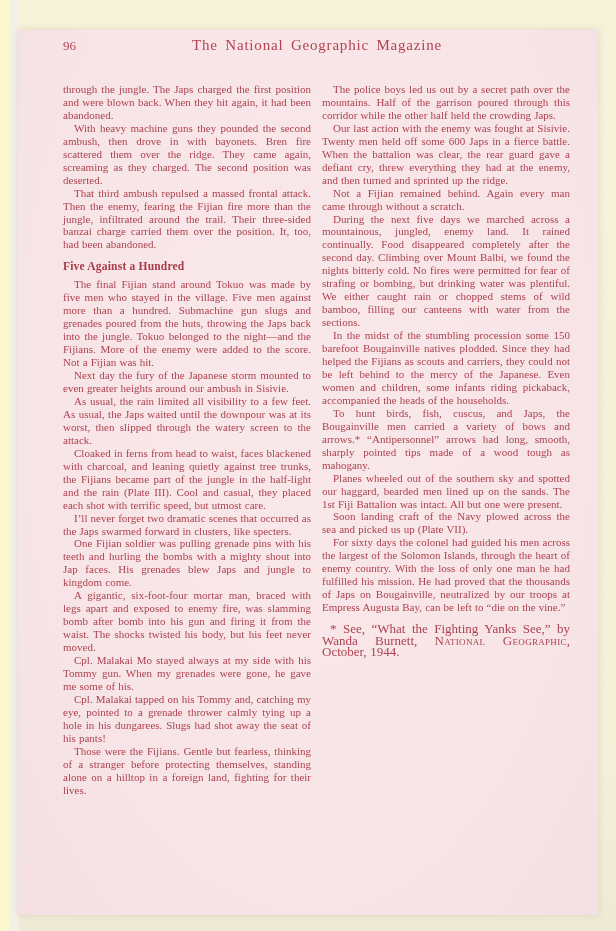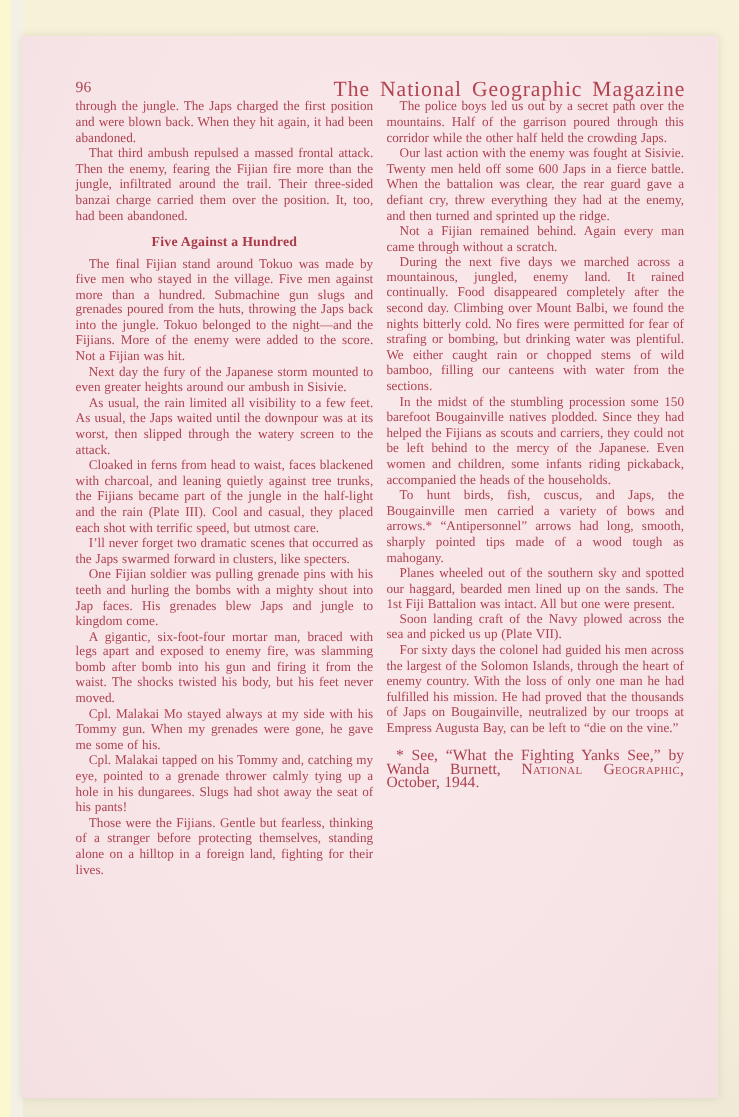--- a/index.html
+++ b/index.html
@@ -18,49 +18,49 @@
     position: absolute; left: 9px; top: 0; width: 10px; height: 100%;
     background: #f3f0e6;
   }
   .page {
     position: absolute; left: 18px; top: 30px; width: 580px; height: 885px;
     background: radial-gradient(ellipse at 50% 40%, #f9e8ea 0%, #f7e4e7 70%, #f4e0e3 100%);
     box-shadow: 0 0 7px rgba(120,110,80,0.18);
     color: #ad4250;
   }
   .header-row {
-    position: absolute; top: 34px; left: 45px; width: 508px; height: 18px;
+    position: absolute; top: 7px; left: 45px; width: 508px; height: 18px;
   }
   .page-number {
     position: absolute; left: 0; top: 1px;
     font-size: 13px; color: #b0playwright4553; color: #b04553;
   }
   .magazine-title {
     position: absolute; left: 0; right: 0; top: 0;
-    text-align: right;
-    font-size: 18px; letter-spacing: 0.8px; word-spacing: 3px;
+    text-align: center;
+    font-size: 15px; letter-spacing: 0.8px; word-spacing: 3px;
     color: #b24350;
   }
   .columns {
     position: absolute; top: 53px; left: 45px; width: 508px;
     display: flex; gap: 11px;
   }
   .column { width: 248px; }
   .body-para {
     margin: 0;
     font-size: 11px; line-height: 12.95px;
     text-align: justify;
     text-indent: 11px;
     word-spacing: 0.4px;
   }
   .body-para.noindent { text-indent: 0; }
   .section-heading {
     margin: 9px 0 5px 0;
     font-size: 11.5px; line-height: 13px;
-    font-weight: bold; text-align: center;
+    font-weight: bold; text-align: left;
     color: #a83b47;
     letter-spacing: 0.2px;
   }
   .footnote {
     margin: 9px 0 0 0;
     font-size: 13px; line-height: 11.6px;
     text-align: justify; text-indent: 8px;
     word-spacing: 0.3px;
   }
   .smallcaps { font-variant: small-caps; letter-spacing: 0.3px; }
@@ -72,20 +72,21 @@
 <div class="inner-strip"></div>
 
 <div class="page">
   <div class="header-row">
     <span class="page-number">96</span>
     <span class="magazine-title">The National Geographic Magazine</span>
   </div>
   <div class="columns">
     <div class="column" id="col-left">
         <p class="body-para noindent">through the jungle.  The Japs charged the first position and were blown back.  When they hit again, it had been abandoned.</p>
+        <p class="body-para">With heavy machine guns they pounded the second ambush, then drove in with bayonets. Bren fire scattered them over the ridge.  They came again, screaming as they charged.  The second position was deserted.</p>
         <p class="body-para">That third ambush repulsed a massed frontal attack.  Then the enemy, fearing the Fijian fire more than the jungle, infiltrated around the trail.  Their three-sided banzai charge carried them over the position.  It, too, had been abandoned.</p>
         <h3 class="section-heading">Five Against a Hundred</h3>
         <p class="body-para">The final Fijian stand around Tokuo was made by five men who stayed in the village. Five men against more than a hundred.  Submachine gun slugs and grenades poured from the huts, throwing the Japs back into the jungle.  Tokuo belonged to the night—and the Fijians.  More of the enemy were added to the score.  Not a Fijian was hit.</p>
         <p class="body-para">Next day the fury of the Japanese storm mounted to even greater heights around our ambush in Sisivie.</p>
         <p class="body-para">As usual, the rain limited all visibility to a few feet.  As usual, the Japs waited until the downpour was at its worst, then slipped through the watery screen to the attack.</p>
         <p class="body-para">Cloaked in ferns from head to waist, faces blackened with charcoal, and leaning quietly against tree trunks, the Fijians became part of the jungle in the half-light and the rain (Plate III).  Cool and casual, they placed each shot with terrific speed, but utmost care.</p>
         <p class="body-para">I’ll never forget two dramatic scenes that occurred as the Japs swarmed forward in clusters, like specters.</p>
         <p class="body-para">One Fijian soldier was pulling grenade pins with his teeth and hurling the bombs with a mighty shout into Jap faces.  His grenades blew Japs and jungle to kingdom come.</p>
         <p class="body-para">A gigantic, six-foot-four mortar man, braced with legs apart and exposed to enemy fire, was slamming bomb after bomb into his gun and firing it from the waist.  The shocks twisted his body, but his feet never moved.</p>
         <p class="body-para">Cpl. Malakai Mo stayed always at my side with his Tommy gun.  When my grenades were gone, he gave me some of his.</p>

